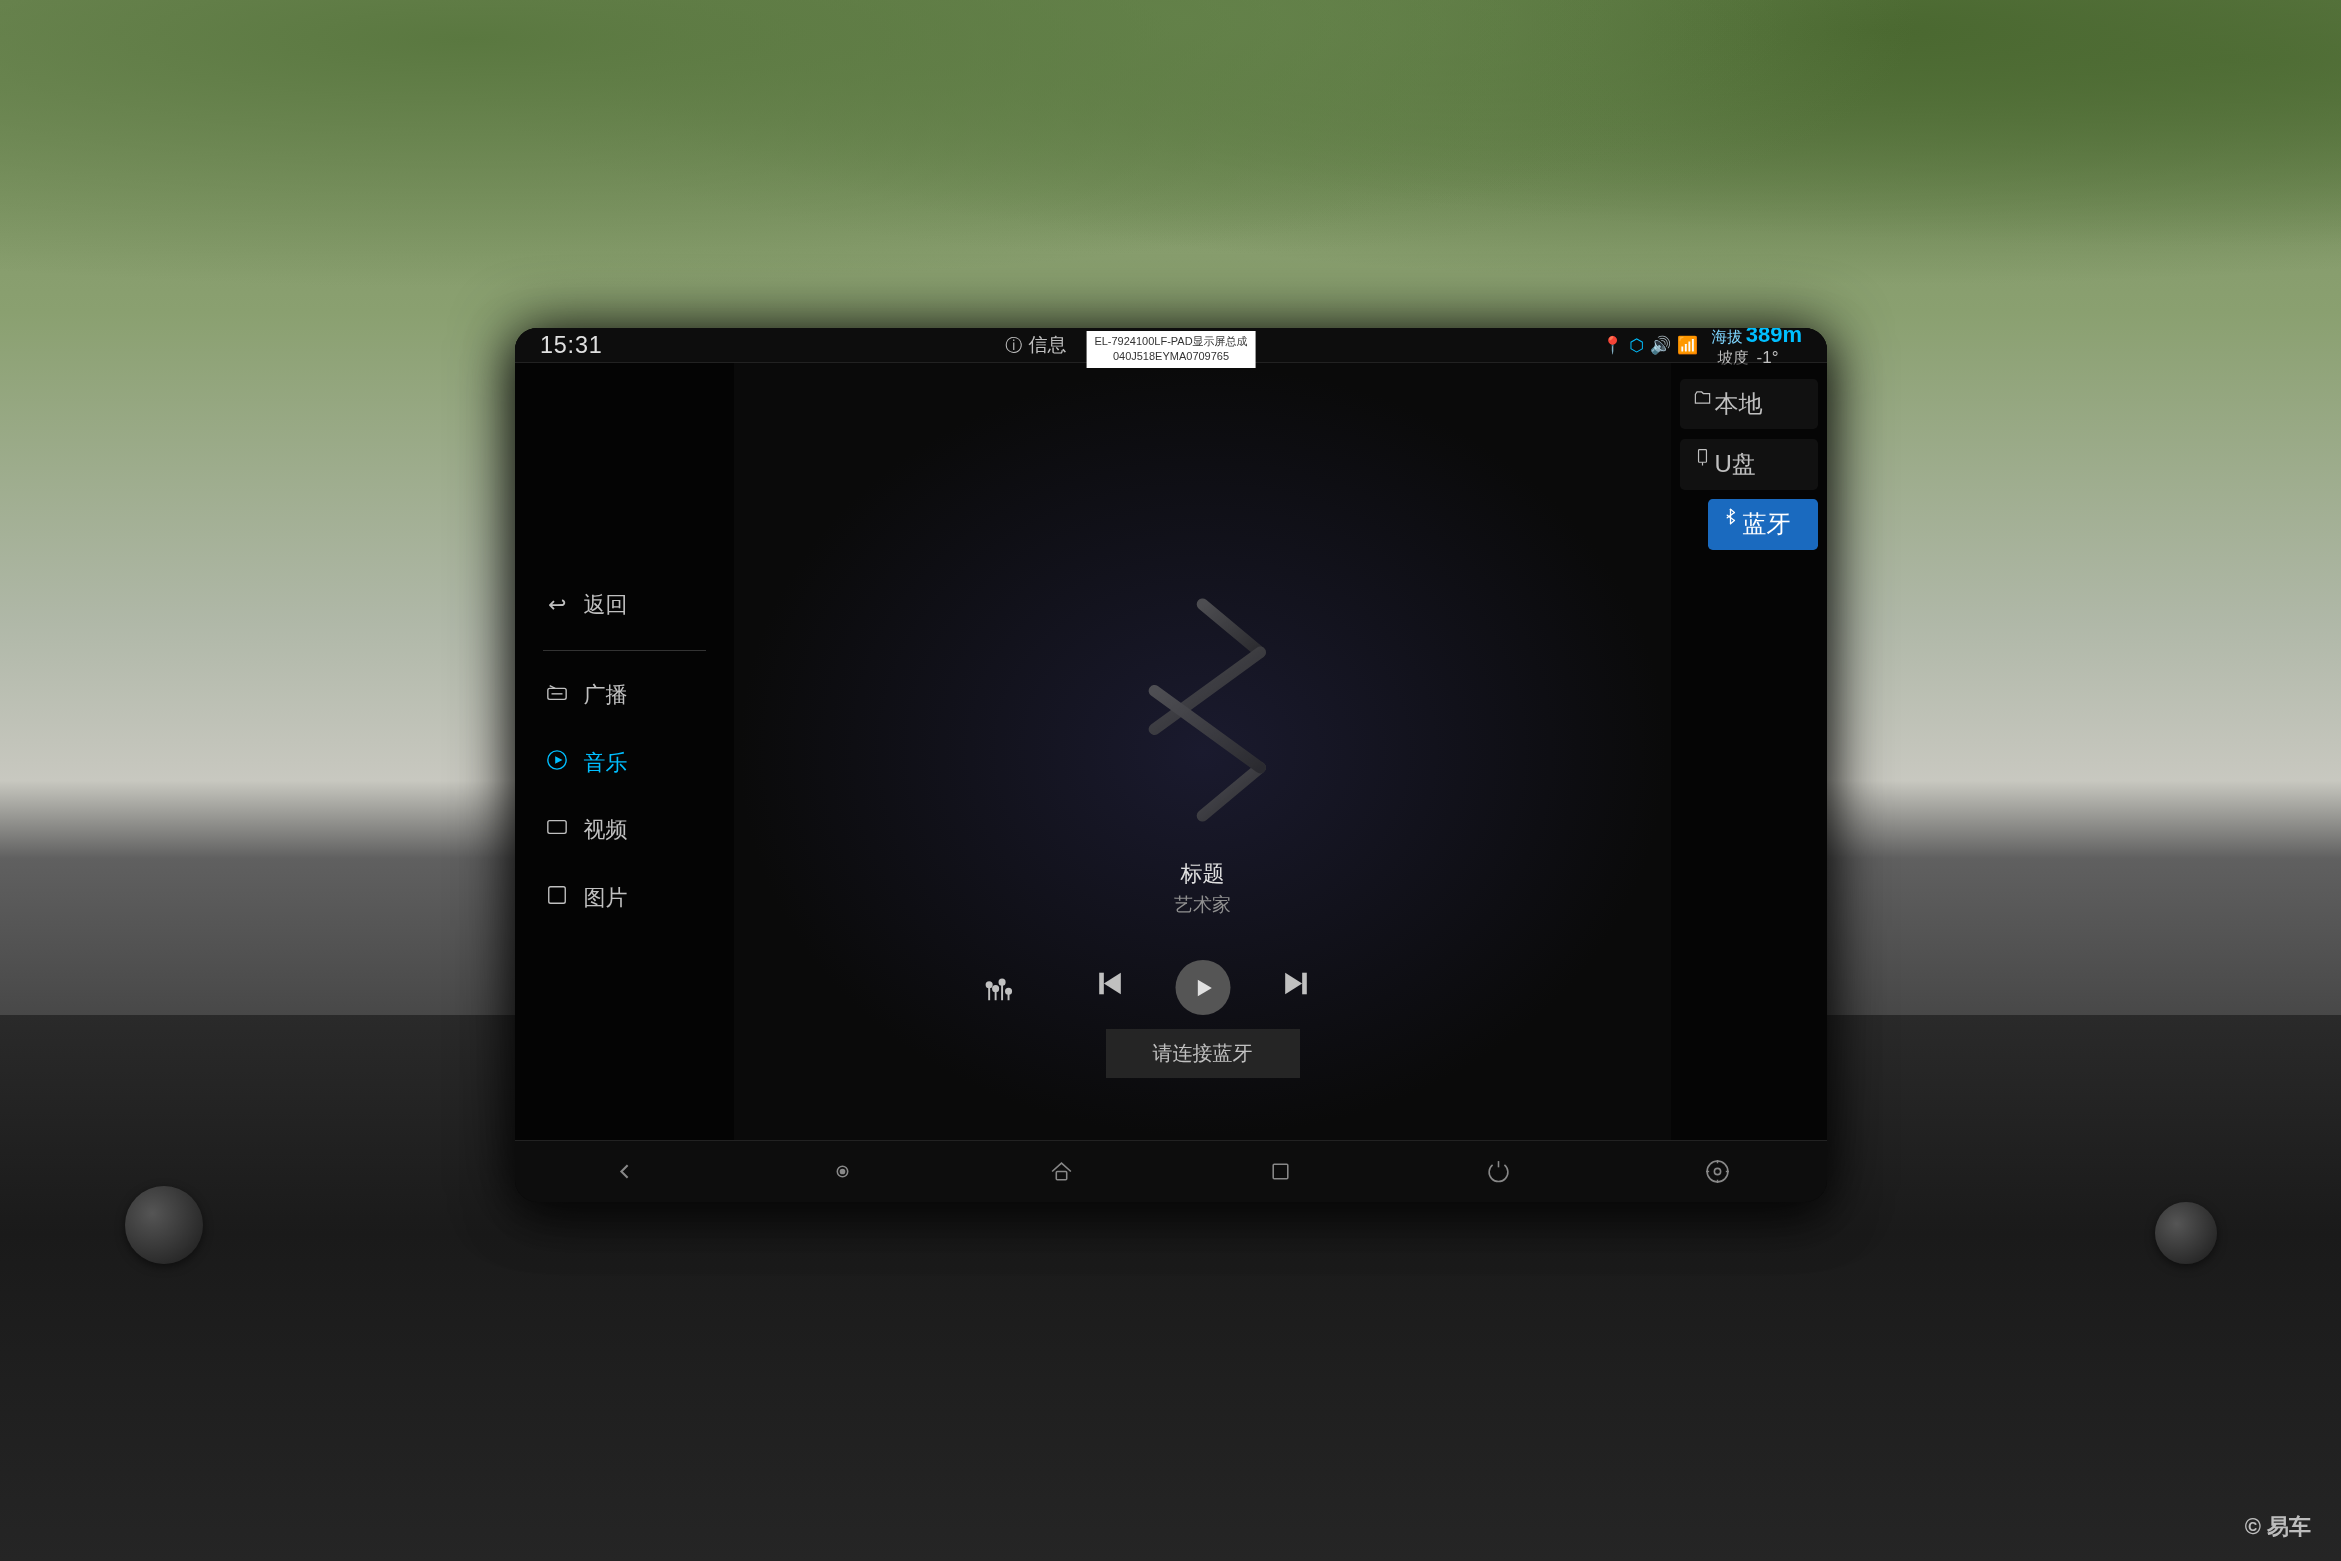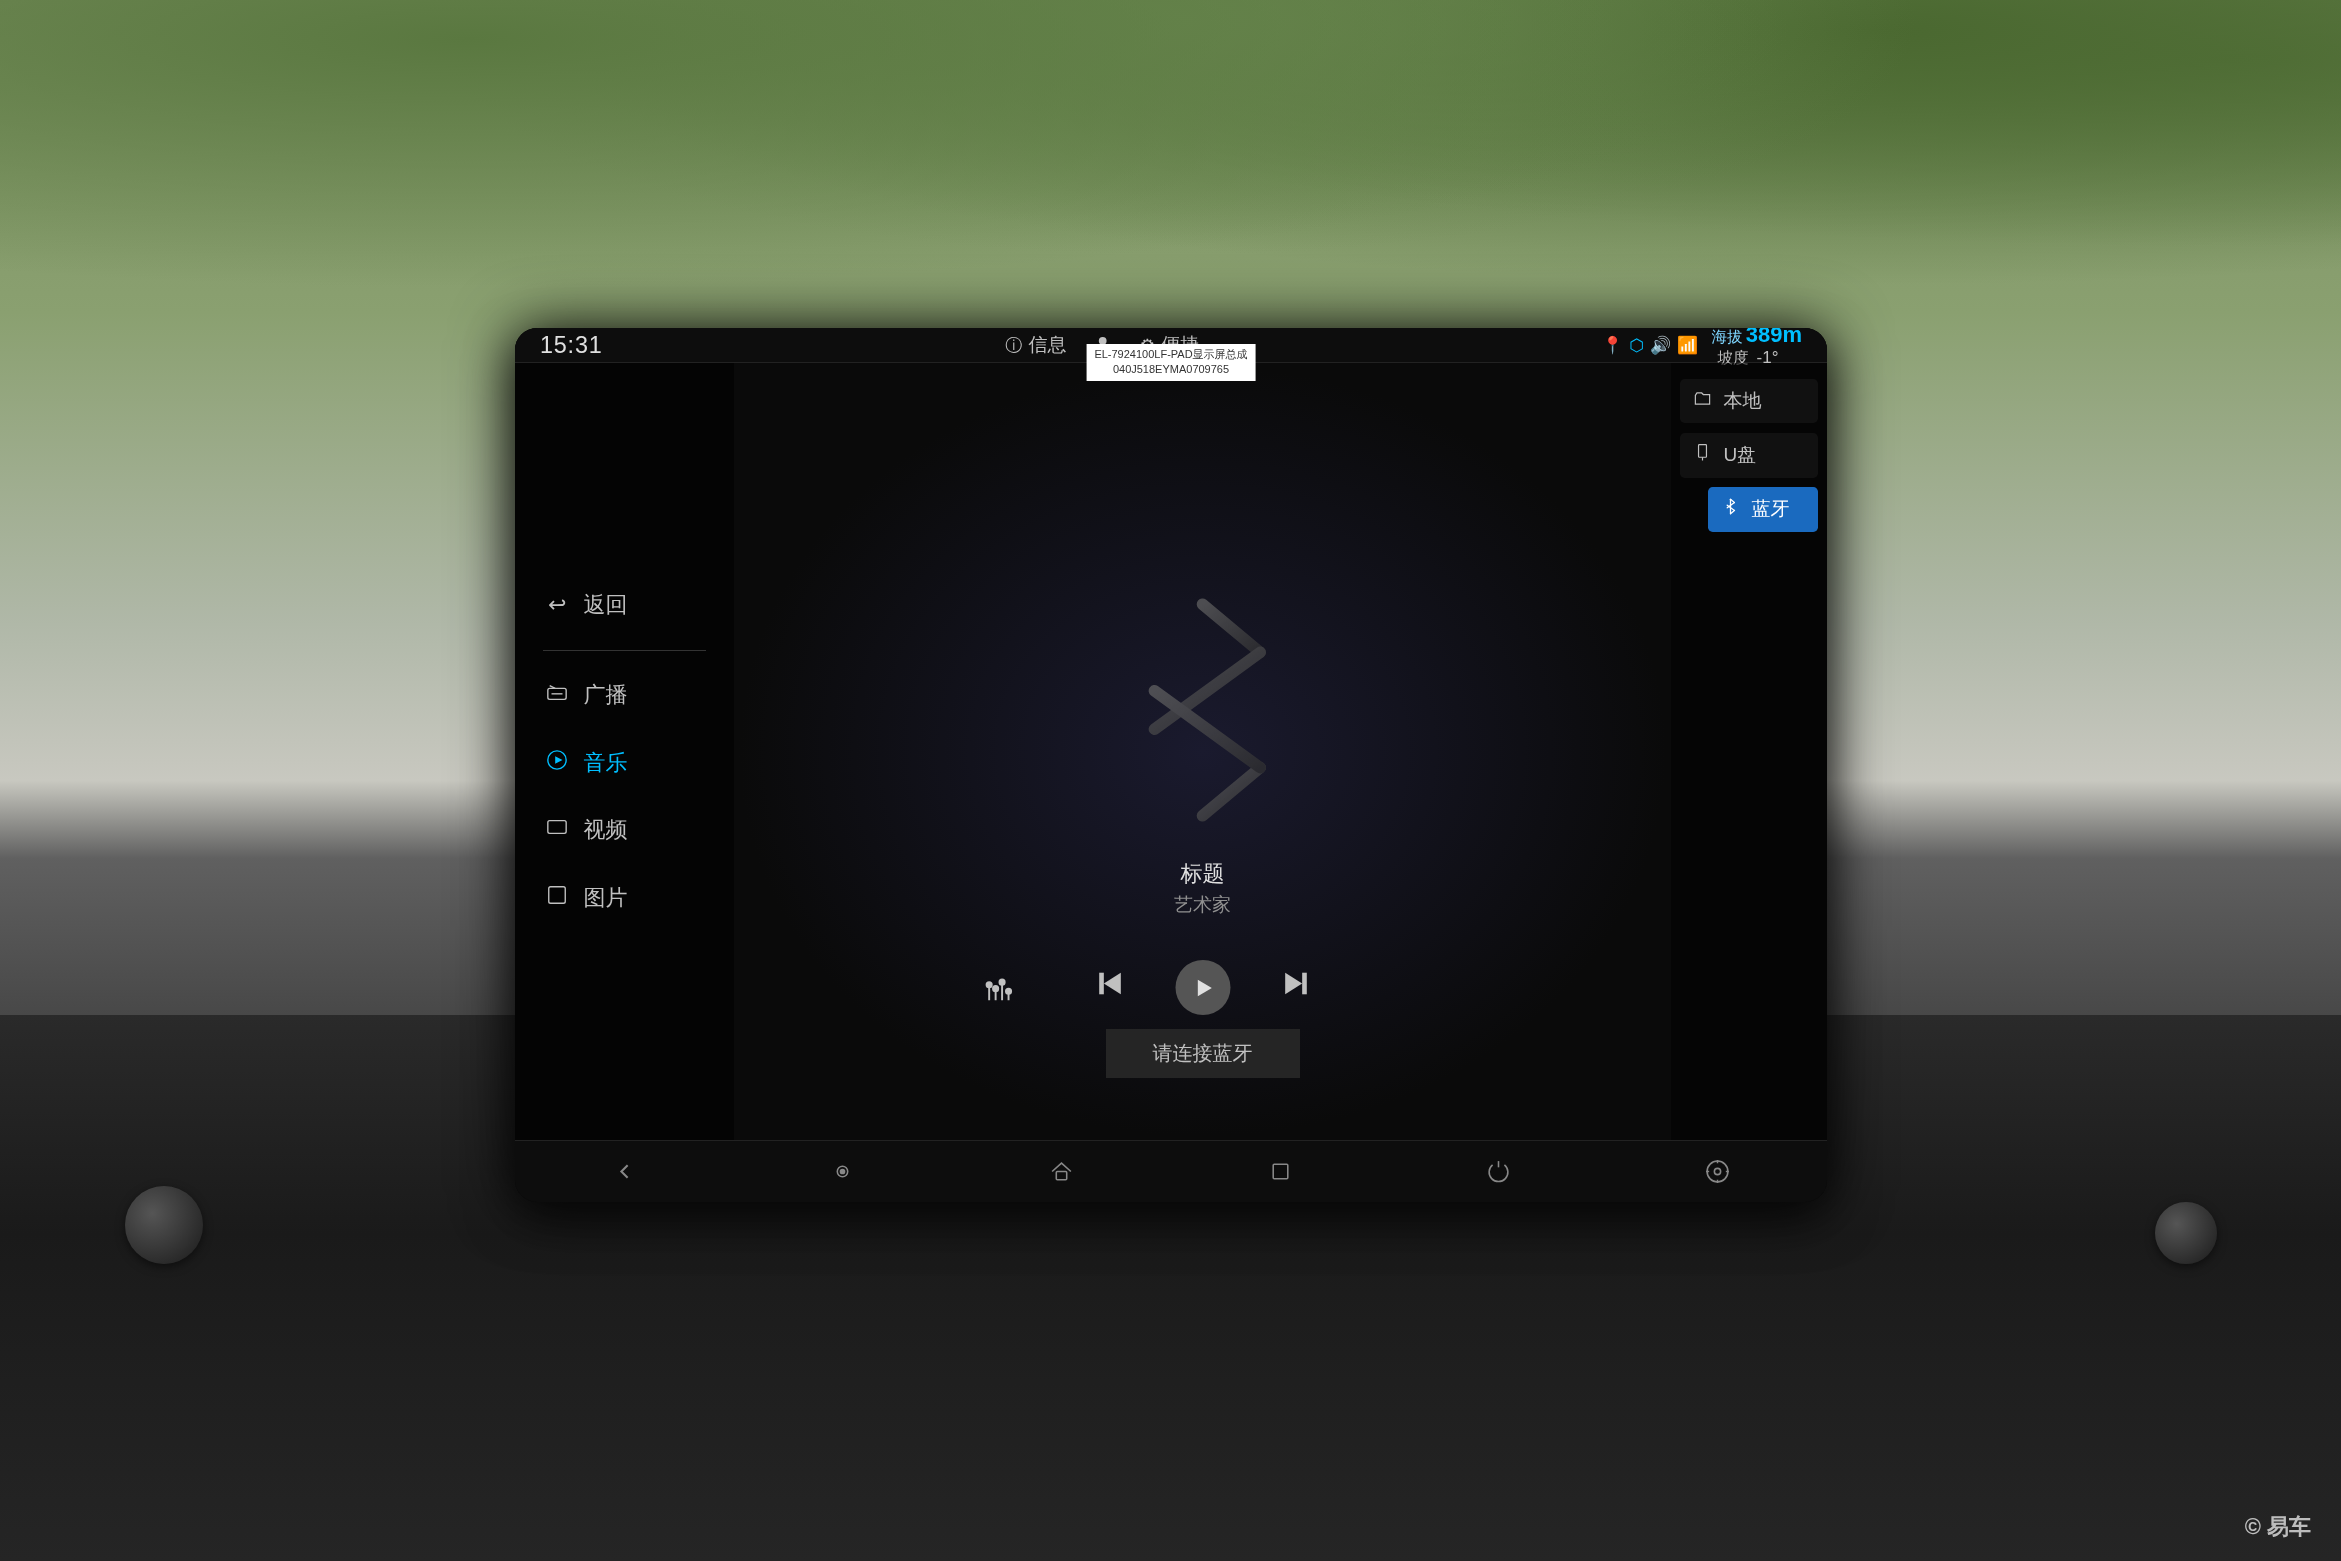--- a/index.html
+++ b/index.html
@@ -259,27 +259,27 @@
       background: rgba(0,0,0,0.5);
       display: flex;
       flex-direction: column;
       padding: 15.6px 9.4px;
       gap: 9.4px;
       flex-shrink: 0;
     }
 
     .source-btn {
       display: flex;
-      align-items: center;
-      gap: 10px;
+      align-items: flex-start;
+      gap: 1px;
       padding: 9.4px 11px;
       border-radius: 4.7px;
       cursor: pointer;
       color: #c0c0c0;
-      font-size: 19px;
+      font-size: 24px;
       background: rgba(255,255,255,0.05);
     }
 
     .source-btn.active {
       background: #1a6abf;
       color: #ffffff;
       margin-left: 28px;
     }
 
     .source-icon {
@@ -306,21 +306,21 @@
       display: flex;
       align-items: center;
       justify-content: center;
       width: 47px;
       height: 47px;
     }
 
     
     .sticker {
       position: absolute;
-      top: 16px;
+      top: 3px;
       left: 50%;
       transform: translateX(-50%);
       background: white;
       color: #333;
       font-size: 11px;
       padding: 3.1px 7.8px;
       text-align: center;
       line-height: 1.4;
       z-index: 10;
     }

